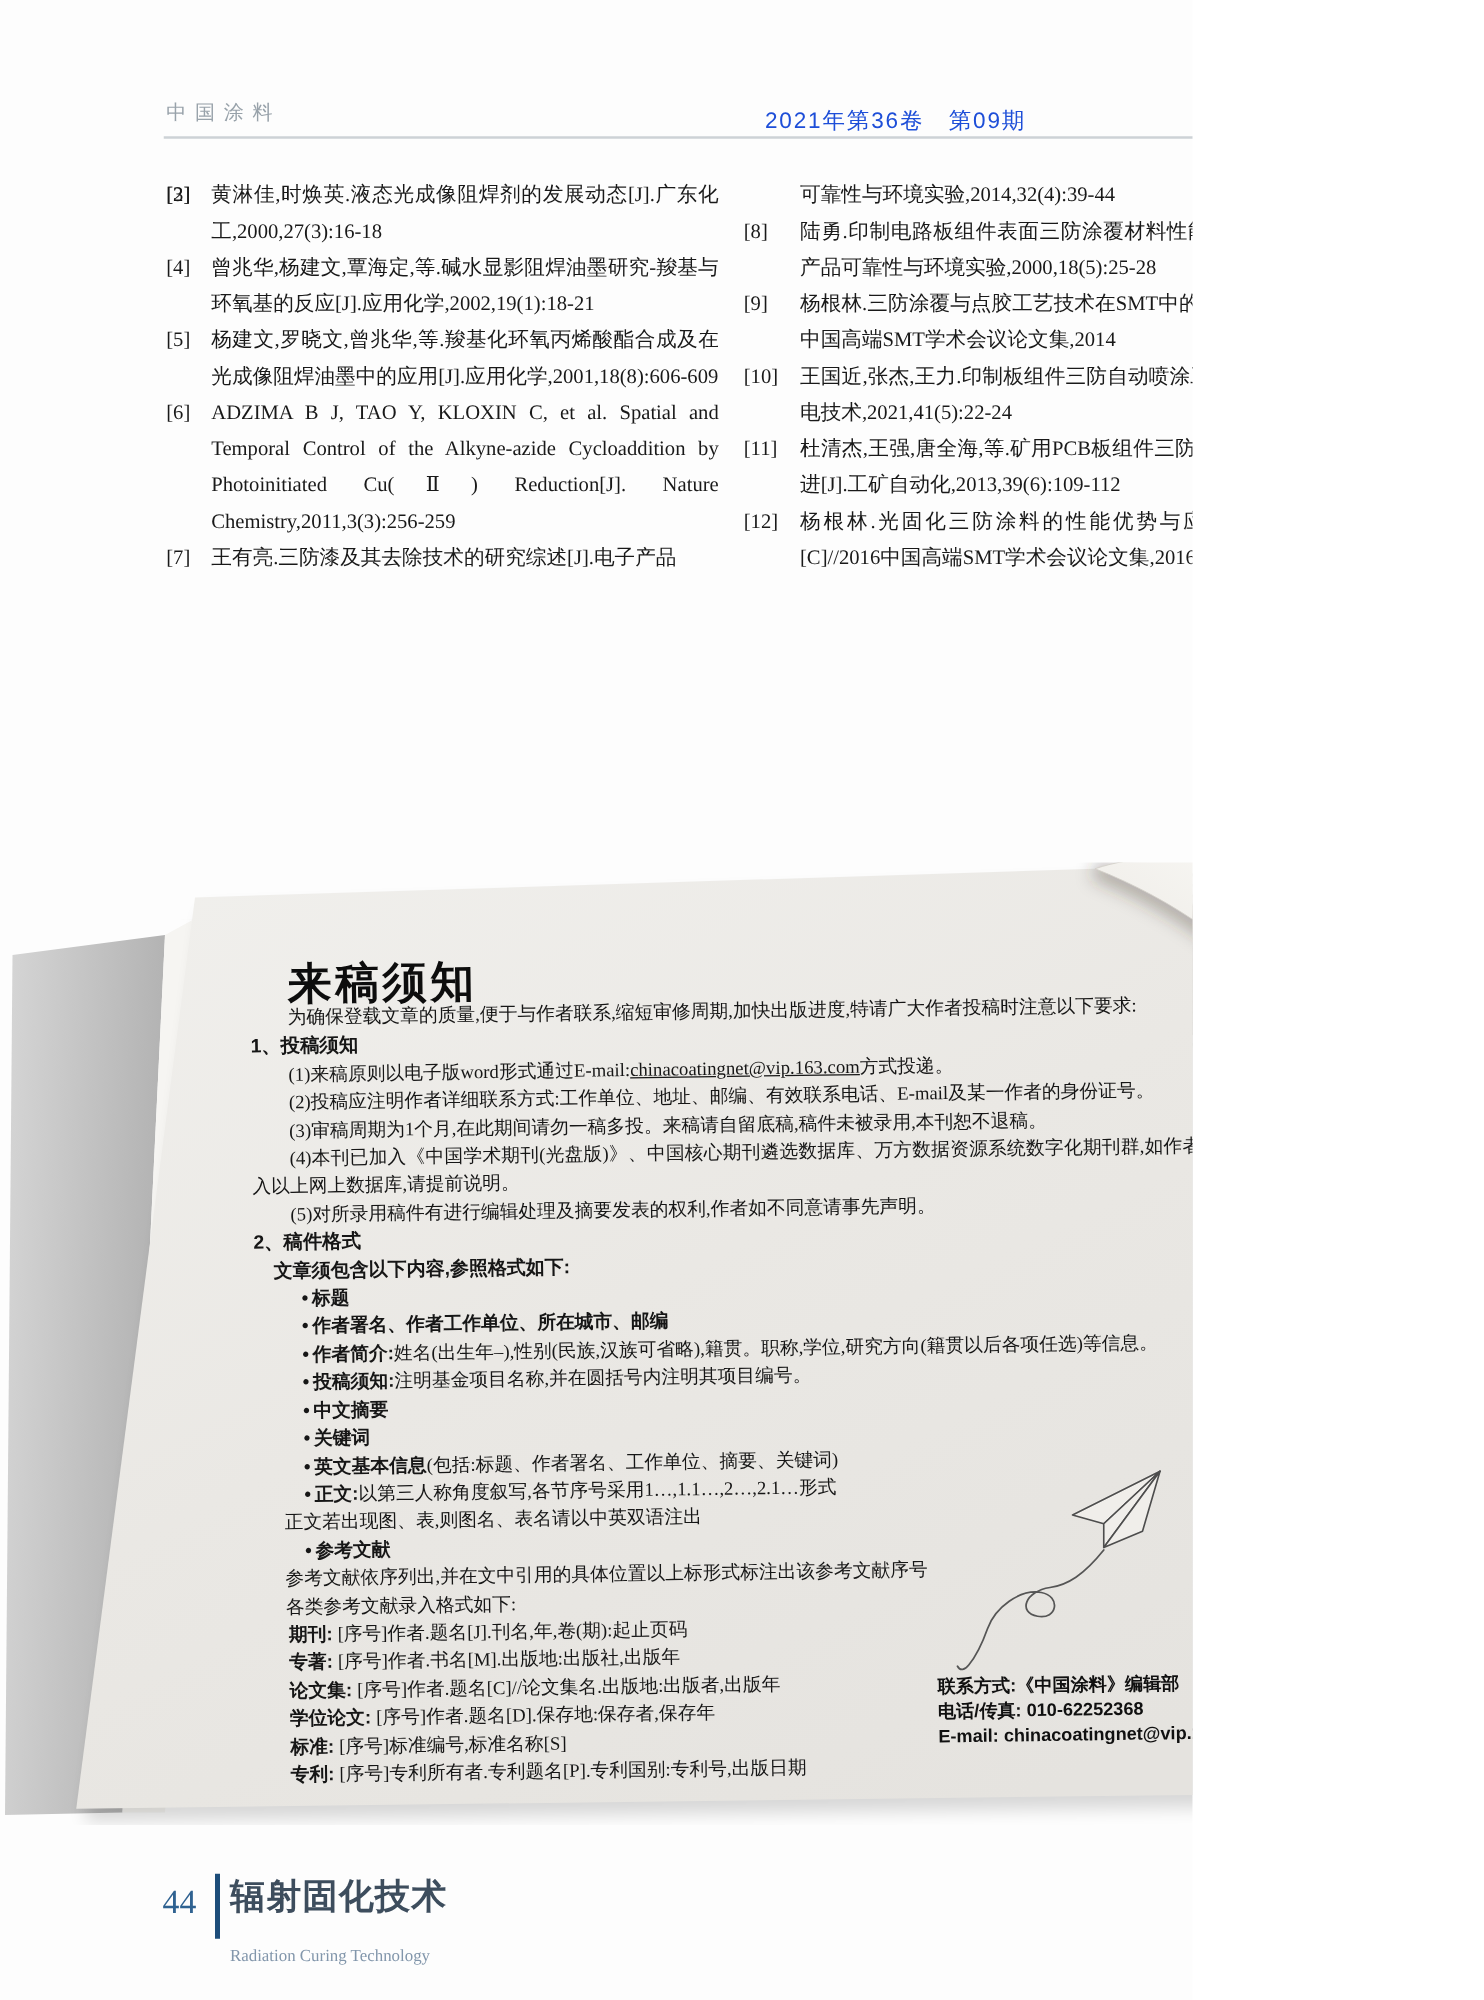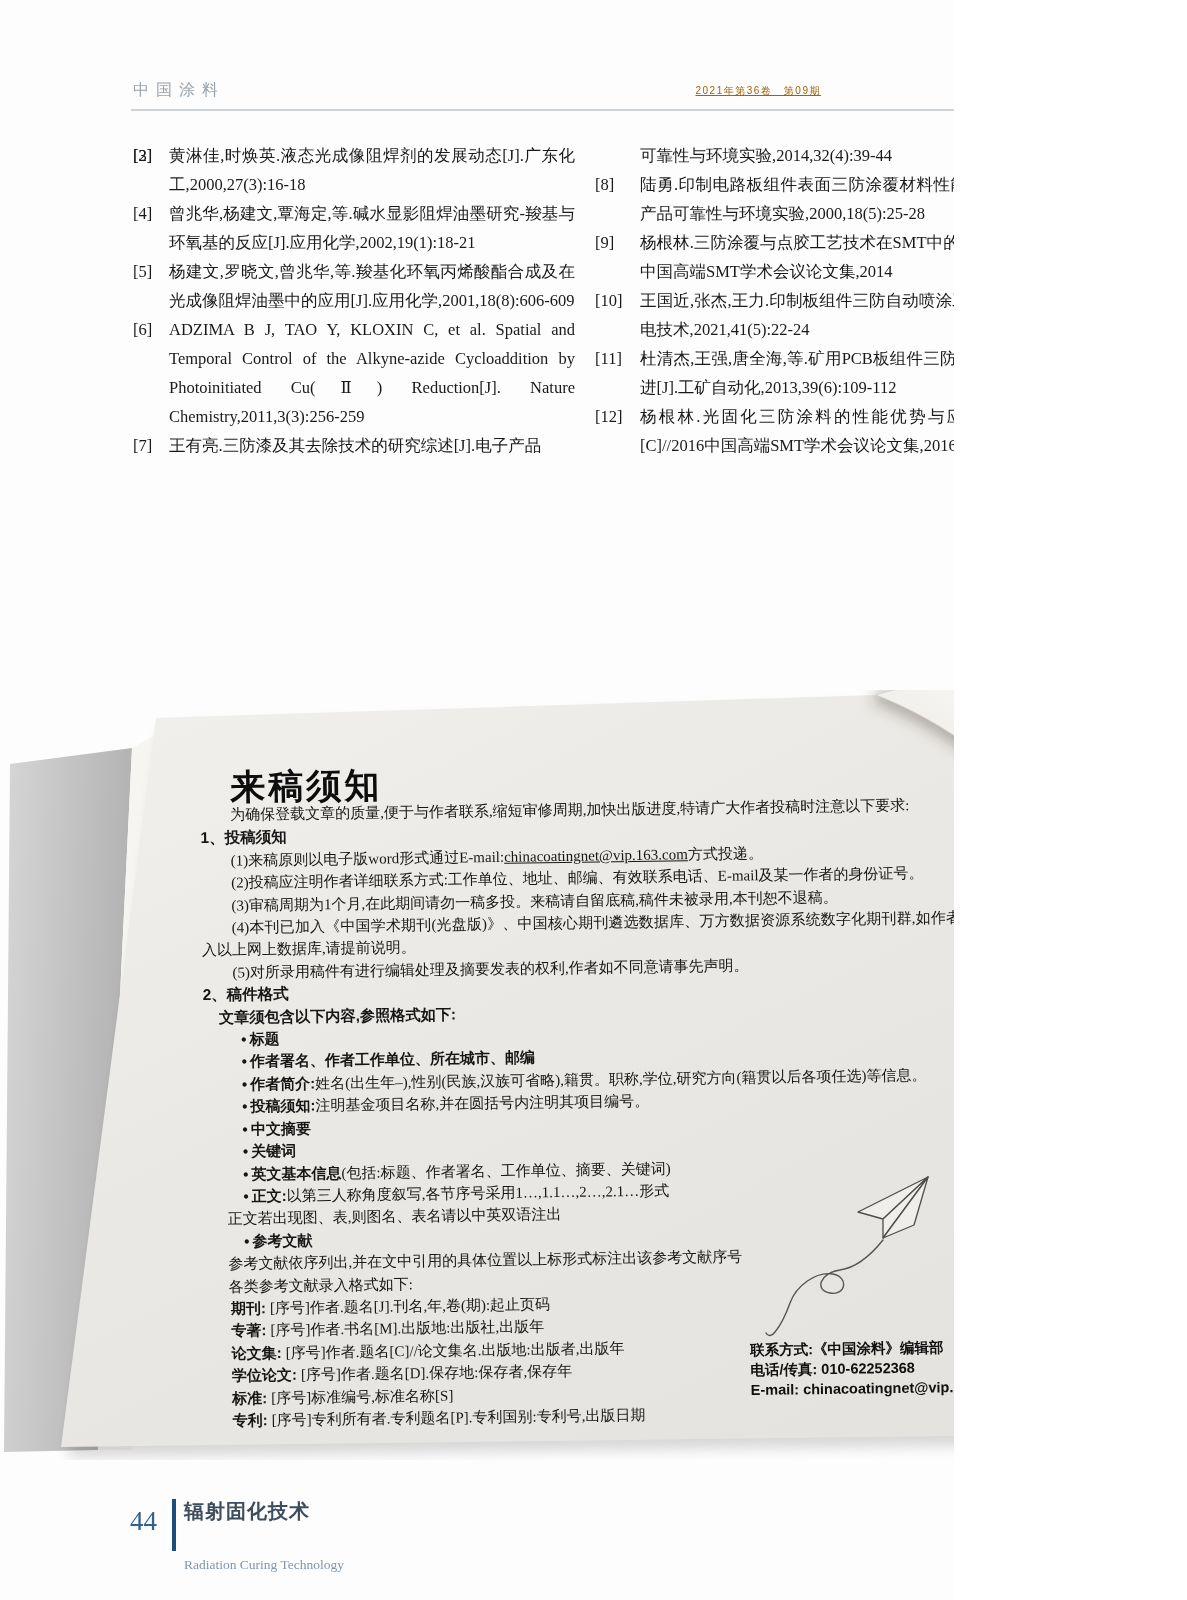--- a/index.html
+++ b/index.html
@@ -2,22 +2,22 @@
 <html><head>
 <meta charset="utf-8">
 <style>
   html,body{margin:0;padding:0;background:#ffffff;}
   .page{position:relative;width:954px;height:1600px;background:#fdfdfd;overflow:hidden;
         font-family:"Liberation Serif","DejaVu Serif",serif;color:#1e1e1e;}
 
   
   .hdr-left{position:absolute;left:133px;top:80px;font-size:16px;letter-spacing:7px;color:#98a2aa;
             font-family:"Liberation Sans","DejaVu Sans",sans-serif;}
-  .hdr-right{position:absolute;top:84px;right:133px;font-size:10px;letter-spacing:1.5px;color:#a16207;
-             font-family:"Liberation Sans","DejaVu Sans",sans-serif;text-decoration:underline;}
+  .hdr-right{position:absolute;top:84px;right:133px;font-size:18px;letter-spacing:1.5px;color:#1d4ed8;
+             font-family:"Liberation Sans","DejaVu Sans",sans-serif;}
   .hdr-rule{position:absolute;left:131px;top:109px;width:925px;height:2px;background:#cdd2d6;}
 
   
   .refs-col{position:absolute;top:141px;font-size:16.5px;line-height:29px;text-align:justify;color:#191919;}
   #refs-left{left:133px;width:442px;}
   #refs-right{left:595px;width:462px;}
   .ref-entry{position:relative;padding-left:36px;}
   #refs-right .ref-entry{padding-left:45px;}
   .ref-label{position:absolute;left:0;top:0;}
 
@@ -49,21 +49,21 @@
   .u{text-decoration:underline;}
 
   .contact{position:absolute;left:746px;top:650px;z-index:6;font-size:14.5px;font-weight:bold;line-height:20px;
            color:#101010;transform:rotate(-0.8deg);transform-origin:0 0;
            font-family:"Liberation Sans","DejaVu Sans",sans-serif;}
   .plane-svg{position:absolute;left:728px;top:450px;z-index:4;}
 
   
   .pg-num{position:absolute;left:130px;top:1506px;font-size:27px;color:#2f6291;}
   .f-bar{position:absolute;left:172px;top:1499px;width:4px;height:52px;background:#1d4d7a;}
-  .f-cn{position:absolute;left:184px;top:1498px;font-size:20px;font-weight:bold;letter-spacing:1px;color:#3d4d5d;
+  .f-cn{position:absolute;left:184px;top:1498px;font-size:28px;font-weight:bold;letter-spacing:1px;color:#3d4d5d;
         font-family:"Liberation Sans","DejaVu Sans",sans-serif;}
   .f-en{position:absolute;left:184px;top:1525px;font-size:13.5px;color:#8296ab;margin-top:32px;}
 </style>
 </head>
 <body>
 
 <div class="page">
 
   <div class="hdr-left">中国涂料</div>
   <div class="hdr-right">2021年第36卷　第09期</div>

